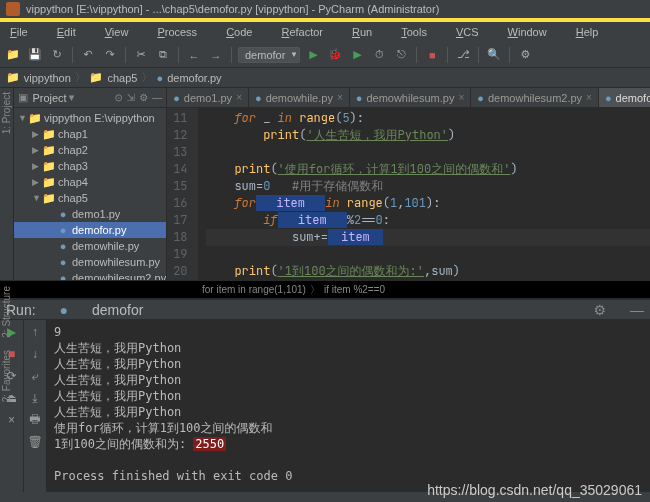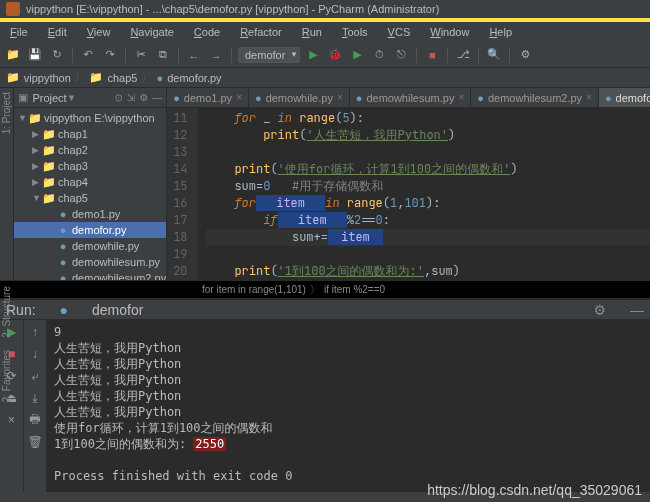--- a/index.html
+++ b/index.html
@@ -22,21 +22,21 @@
     border-bottom: 4px solid #fde047;
   }
   .titlebar .icon { width: 14px; height: 14px; background: #af5b2a; border-radius: 2px; margin-right: 6px; }
   .titlebar .title { flex: 1; color: #bbb; font-size: 11px; }
   .menubar {
     background: #3c3f41;
     height: 20px;
     display: flex;
     align-items: center;
     padding: 0 4px;
-    gap: 8px;
+    gap: 17px;
   }
   .menubar span { padding: 2px 6px; color: #bbb; cursor: default; }
   .menubar span:first-letter { text-decoration: underline; }
   .toolbar {
     background: #3c3f41;
     height: 26px;
     display: flex;
     align-items: center;
     padding: 0 4px;
     gap: 4px;
@@ -127,21 +127,21 @@
 
 <div class="titlebar">
   <div class="icon"></div>
   <div class="title">vippython [E:\vippython] - ...\chap5\demofor.py [vippython] - PyCharm (Administrator)</div>
 </div>
 
 <div class="menubar">
   <span>File</span>
   <span>Edit</span>
   <span>View</span>
-  <span>Navigate</span>
+  <span>Process</span>
   <span>Code</span>
   <span>Refactor</span>
   <span>Run</span>
   <span>Tools</span>
   <span>VCS</span>
   <span>Window</span>
   <span>Help</span>
 </div>
 
 <div class="toolbar">

